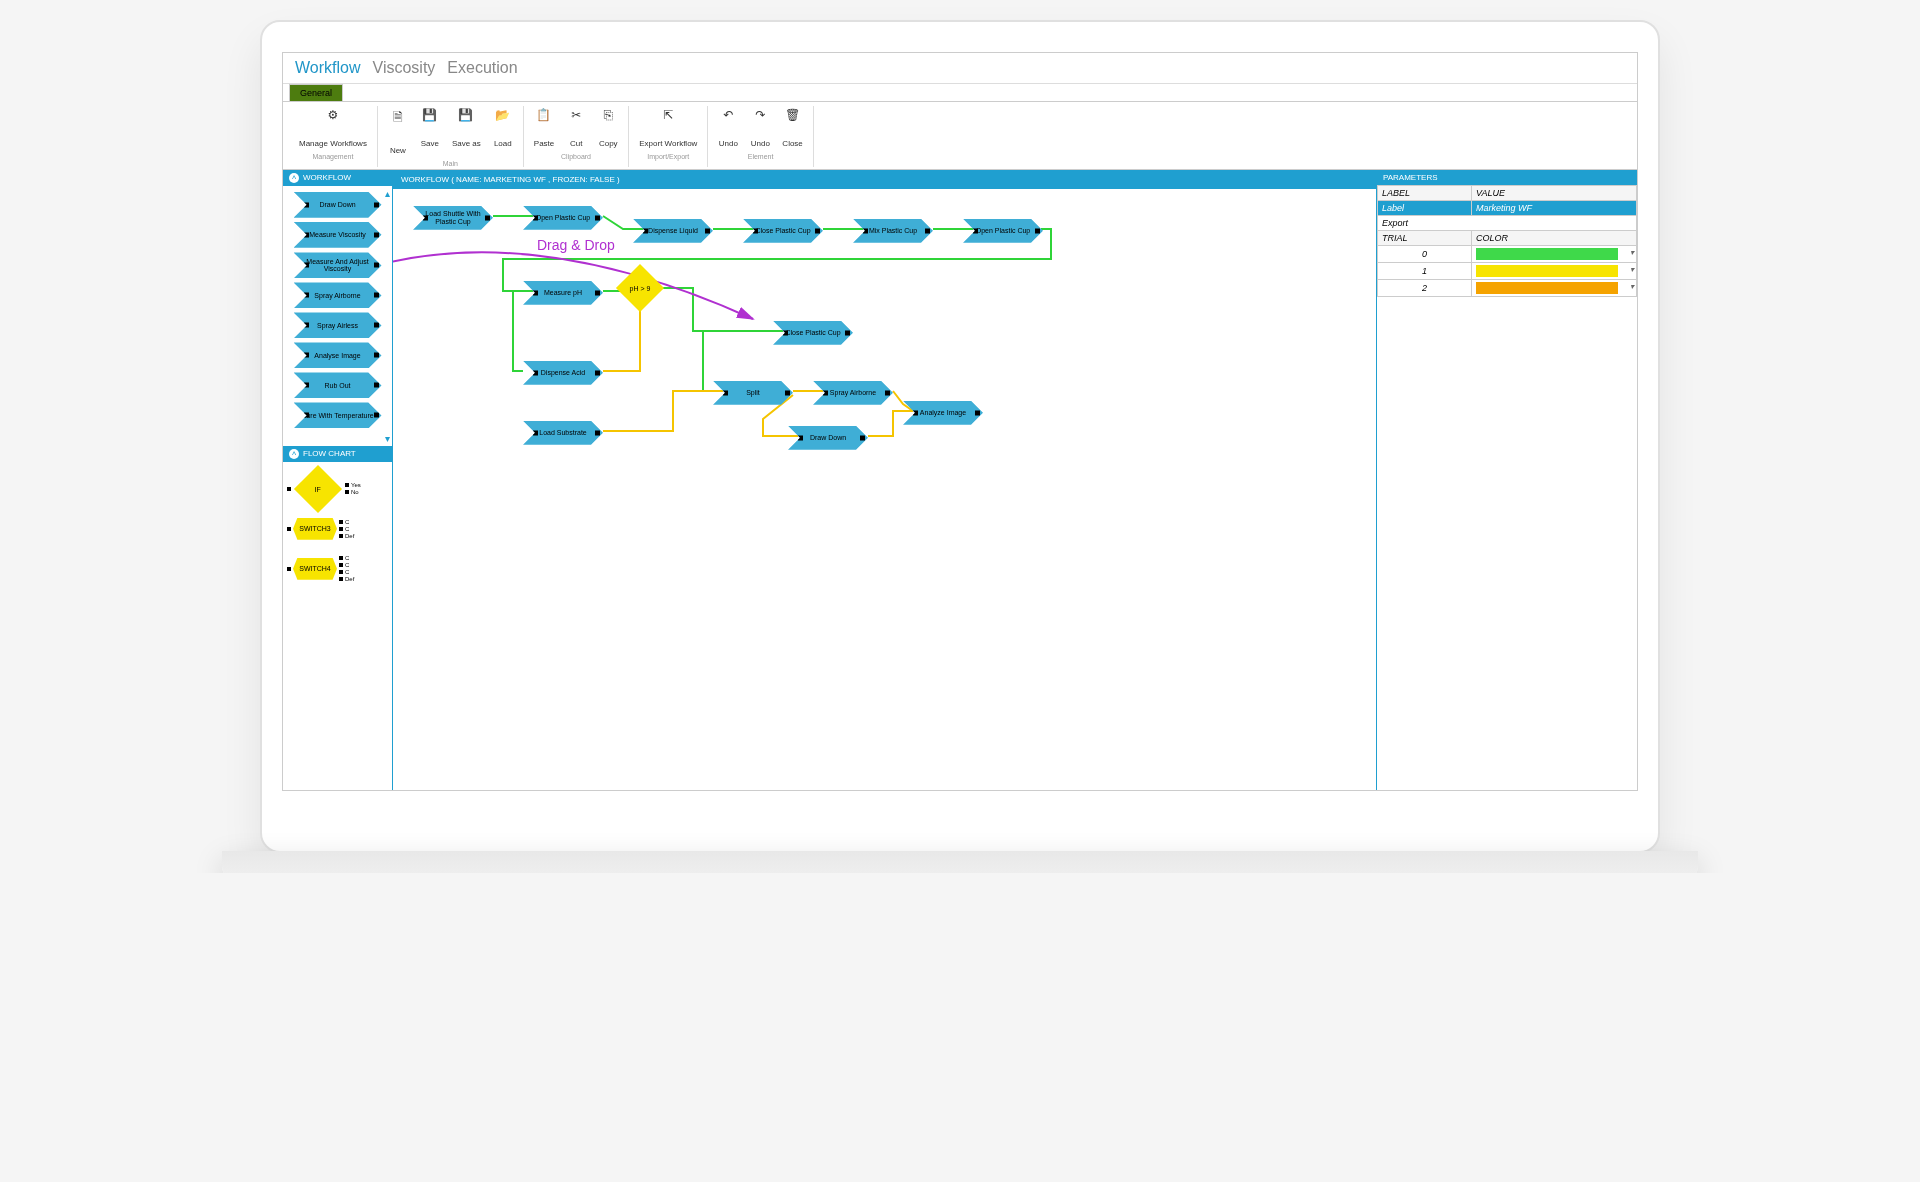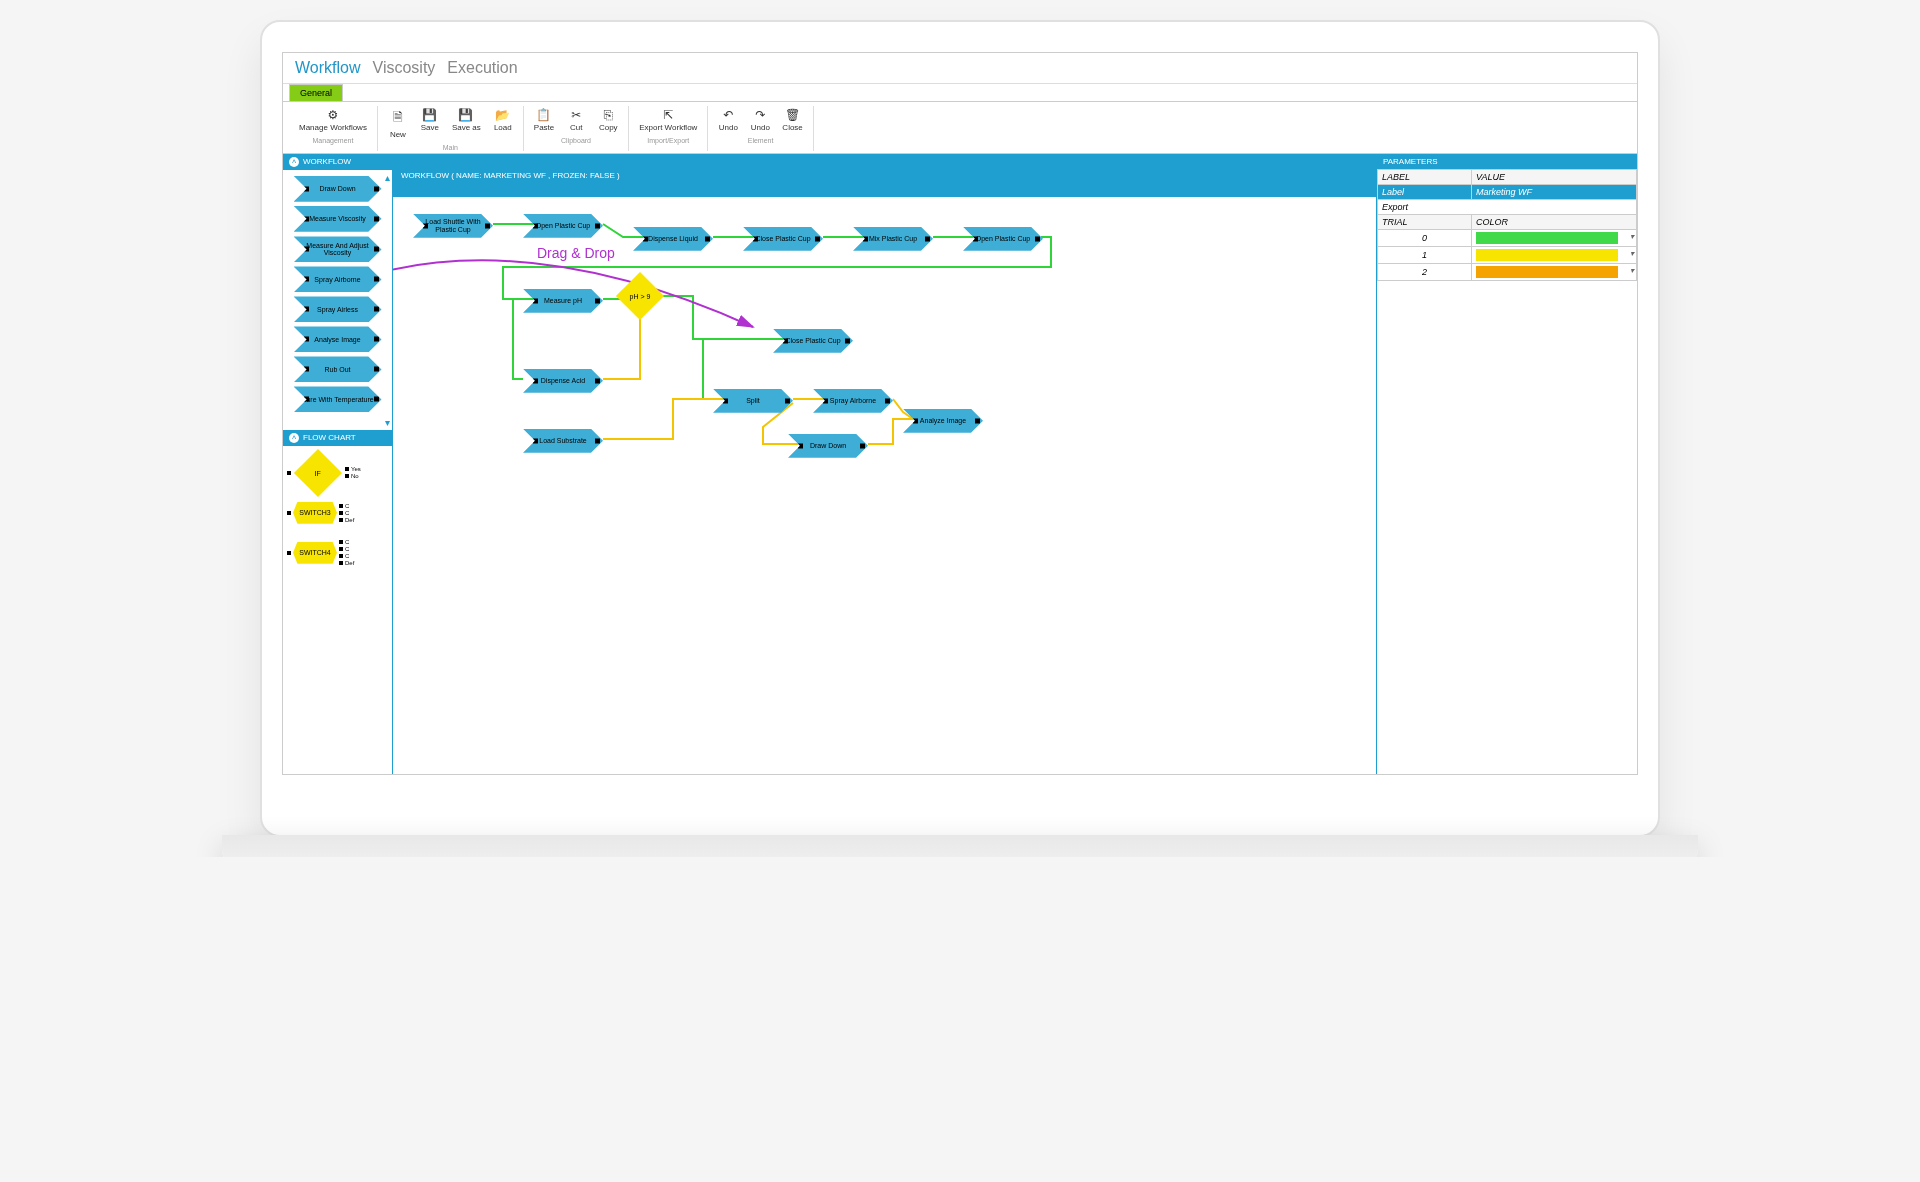--- a/index.html
+++ b/index.html
@@ -6,28 +6,28 @@
 body { font-family: Arial, sans-serif; background: #f5f5f5; display: flex; justify-content: center; align-items: flex-start; padding: 20px; }
 .laptop { width: 1400px; background: #fff; border: 2px solid #e0e0e0; border-radius: 20px; padding: 30px 20px 60px 20px; box-shadow: 0 20px 40px rgba(0,0,0,0.08); position: relative; }
 .laptop::after { content: ''; position: absolute; bottom: -30px; left: -40px; right: -40px; height: 30px; background: linear-gradient(#e8e8e8, #f0f0f0); border-radius: 0 0 15px 15px; box-shadow: 0 10px 30px rgba(0,0,0,0.15); }
 .screen { background: #fff; border: 1px solid #ccc; min-height: 720px; }
 
 .menubar { display: flex; gap: 12px; padding: 6px 12px; border-bottom: 1px solid #ddd; }
 .menubar-item { font-size: 16px; color: #888; cursor: pointer; }
 .menubar-item.active { color: #2196c8; }
 
 .ribbon-tab-row { display: flex; border-bottom: 1px solid #ccc; padding: 0 6px; }
-.ribbon-tab { font-size: 9px; padding: 3px 10px; border: 1px solid #ccc; border-bottom: none; background: #84cc16; cursor: pointer; }
+.ribbon-tab { font-size: 9px; padding: 3px 10px; border: 1px solid #ccc; border-bottom: none; background: #4d7c0f; cursor: pointer; }
 
 .ribbon { display: flex; border-bottom: 1px solid #ccc; padding: 4px 6px 2px 6px; gap: 0; }
 .ribbon-group { display: flex; flex-direction: column; align-items: center; border-right: 1px solid #ddd; padding: 0 6px; }
 .ribbon-group-items { display: flex; gap: 4px; }
 .ribbon-item { display: flex; flex-direction: column; align-items: center; gap: 2px; cursor: pointer; padding: 2px 4px; min-width: 28px; }
 .ribbon-item .icon { font-size: 12px; color: #333; }
-.ribbon-item .lbl { font-size: 8px; color: #333; text-align: left; line-height: 1.1; }
+.ribbon-item .lbl { font-size: 8px; color: #333; text-align: left; line-height: 1.1; margin-top: 16px; }
 .ribbon-group-label { font-size: 7px; color: #999; margin-top: 2px; }
 
 .workspace { display: flex; height: 620px; }
 .sidebar { width: 110px; display: flex; flex-direction: column; border-right: 1px solid #1f9fd0; }
 .panel-header { background: #1f9fd0; color: #fff; font-size: 8px; padding: 3px 6px; display: flex; align-items: center; gap: 4px; }
 .panel-header .chev { width: 10px; height: 10px; border-radius: 50%; background: #fff; color: #1f9fd0; display: inline-flex; align-items: center; justify-content: center; font-size: 8px; }
 .sidebar-items { padding: 4px; overflow-y: auto; position: relative; }
 .scroll-indicator { position: absolute; right: 2px; color: #1f9fd0; font-size: 10px; }
 
 .wf-node { display: inline-flex; align-items: center; justify-content: center; font-size: 7px; color: #000; text-align: center; line-height: 1.1; padding: 0 4px; margin: 2px 0; cursor: move; position: relative; }
@@ -38,21 +38,21 @@
 
 .diamond-node { width: 34px; height: 34px; background: #f7e400; transform: rotate(45deg); display: flex; align-items: center; justify-content: center; margin: 8px auto; cursor: move; position: relative; }
 .diamond-node span { transform: rotate(-45deg); font-size: 7px; }
 
 .hex-node { width: 44px; height: 22px; background: #f7e400; clip-path: polygon(10% 0, 90% 0, 100% 50%, 90% 100%, 10% 100%, 0 50%); display: flex; align-items: center; justify-content: center; font-size: 7px; margin: 6px 0; cursor: move; position: relative; }
 .node-ports { display: flex; align-items: center; gap: 2px; }
 .port-dot { width: 4px; height: 4px; background: #000; }
 .port-lbl { font-size: 6px; }
 
 .canvas { flex: 1; position: relative; border-right: 1px solid #1f9fd0; overflow: hidden; }
-.canvas-header { background: #1f9fd0; color: #fff; font-size: 8px; padding: 17px 8px; }
+.canvas-header { background: #1f9fd0; color: #fff; font-size: 8px; padding: 5px 8px; }
 .canvas-area { position: relative; width: 100%; height: 100%; }
 .canvas-area .wf-node.arrow { position: absolute; width: 80px; height: 24px; }
 .canvas-area .diamond-node { position: absolute; }
 .canvas-area svg { position: absolute; top: 0; left: 0; width: 100%; height: 100%; pointer-events: none; }
 .drag-label { position: absolute; color: #b030d0; font-size: 14px; font-weight: 500; }
 
 .params { width: 260px; display: flex; flex-direction: column; }
 .params-table { width: 100%; border-collapse: collapse; font-size: 9px; font-style: italic; }
 .params-table th, .params-table td { border: 1px solid #ccc; padding: 2px 4px; text-align: left; }
 .params-table th { background: #f5f5f5; font-weight: normal; }

